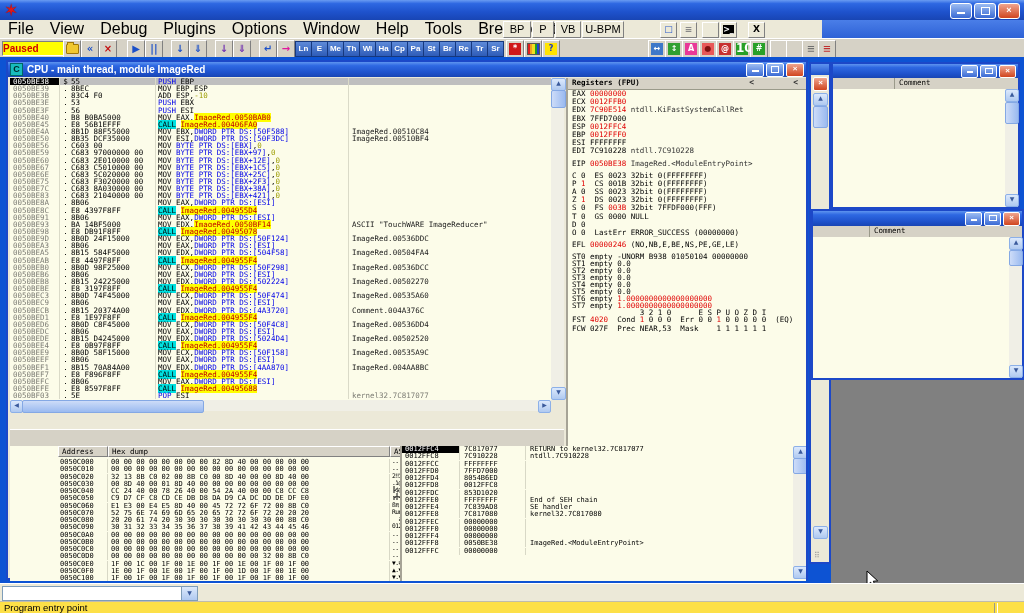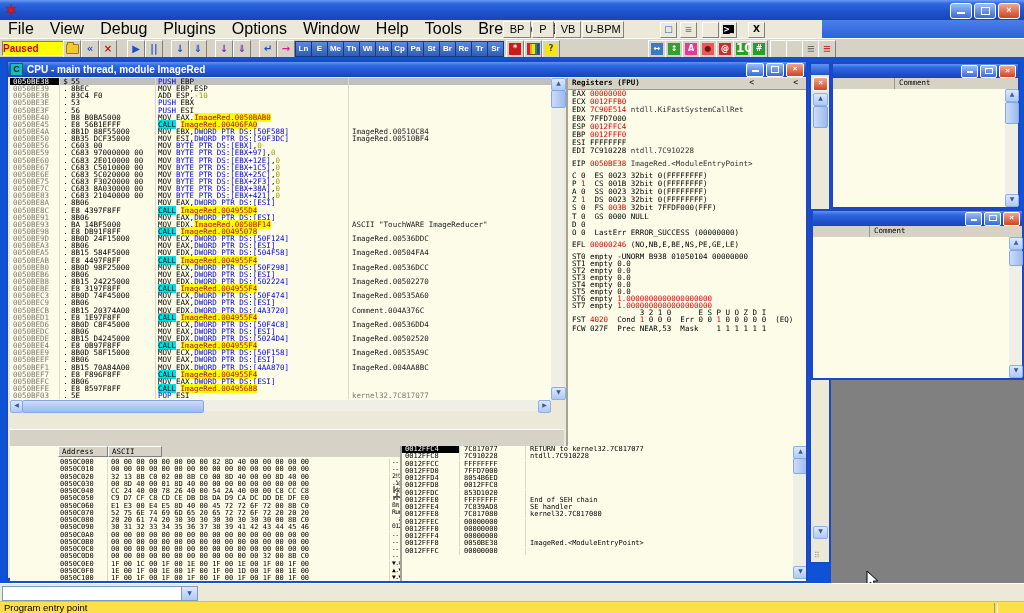--- a/index.html
+++ b/index.html
@@ -340,20 +340,21 @@
             <div class="strow">ST7 empty <span class="hot">1.0000000000000000000</span></div>
             <div class="strow">               3 2 1 0      E S P U O Z D I</div>
             <div class="rrow">FST <span class="hot">4020</span>  Cond <span class="hot">1</span> 0 0 0  Err 0 0 <span class="hot">1</span> 0 0 0 0 0  (EQ)</div>
             <div class="rrow">FCW 027F  Prec NEAR,53  Mask    1 1 1 1 1 1</div>
           </div>
       </div>
 
       <div class="abs dump">
         <div class="dump-h">
           <div class="dh-cell" style="width:50px;">Address</div>
+          <div class="dh-cell" style="width:282px;">Hex dump</div>
           <div class="dh-cell" style="width:54px;">ASCII</div>
         </div>
         <div id="dump-rows">
             <div class="durow"><span class="du-a">0050C000</span><span class="du-h">00 00 00 00 00 00 00 00 82 8D 40 00 00 00 00 00</span><span class="du-t">........éì@.....</span></div>
             <div class="durow"><span class="du-a">0050C010</span><span class="du-h">00 00 00 00 00 00 00 00 00 00 00 00 00 00 00 00</span><span class="du-t">................</span></div>
             <div class="durow"><span class="du-a">0050C020</span><span class="du-h">32 13 8B C0 02 00 8B C0 00 8D 40 00 00 8D 40 00</span><span class="du-t">2‼ï└☻.ï└.ì@..ì@.</span></div>
             <div class="durow"><span class="du-a">0050C030</span><span class="du-h">00 8D 40 00 01 8D 40 00 00 00 00 00 00 00 00 00</span><span class="du-t">.ì@.☺ì@.........</span></div>
             <div class="durow"><span class="du-a">0050C040</span><span class="du-h">CC 24 40 00 78 26 40 00 54 2A 40 00 00 C8 CC C8</span><span class="du-t">╠$@.x&amp;@.T*@..╚╠╚</span></div>
             <div class="durow"><span class="du-a">0050C050</span><span class="du-h">C9 D7 CF C8 CD CE DB D8 DA D9 CA DC DD DE DF E0</span><span class="du-t">╔╫╧╚═╬█╪┌┘╩▄▌▐▀α</span></div>
             <div class="durow"><span class="du-a">0050C060</span><span class="du-h">E1 E3 00 E4 E5 8D 40 00 45 72 72 6F 72 00 8B C0</span><span class="du-t">ßπ.Σσì@.Error.ï└</span></div>

